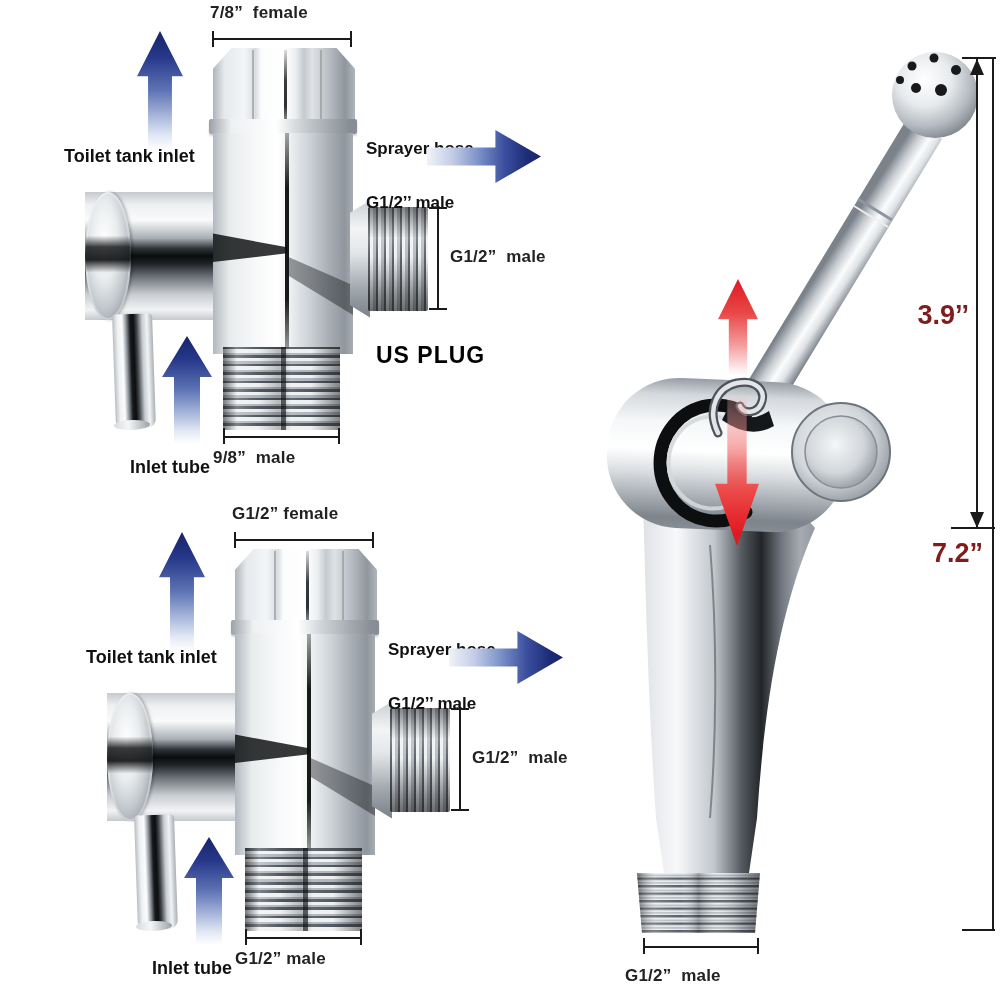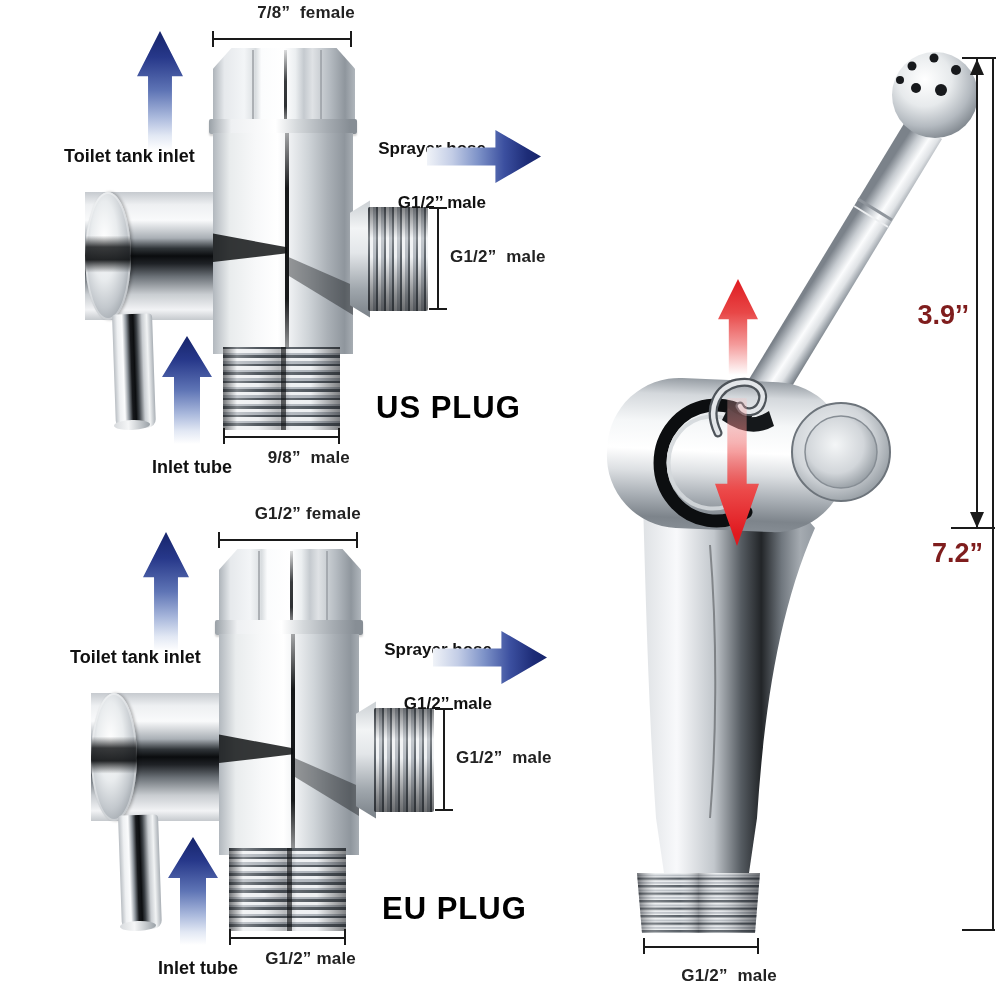--- a/index.html
+++ b/index.html
@@ -1,28 +1,28 @@
 <!DOCTYPE html>
 <html><head>
 <meta charset="utf-8">
 <style>
   html,body{margin:0;padding:0;background:#fff;}
   .canvas{position:relative;width:1000px;height:1000px;background:#ffffff;overflow:hidden;
           font-family:"Liberation Sans",sans-serif;color:#1a1a1a;}
   .abs{position:absolute;}
   .diagram{position:absolute;left:0;top:0;width:560px;height:500px;}
-  .diagram.eu{left:6px;top:501px;}
+  .diagram.eu{left:22px;top:501px;}
 
   
   .lbl{position:absolute;white-space:pre;color:#222;}
   .dimlbl{font-size:17px;font-weight:600;letter-spacing:.2px;}
   .boldlbl{font-size:18px;font-weight:700;color:#111;}
-  .pluglbl{font-size:31px;font-weight:900;color:#000;letter-spacing:1px;margin-top:48px;}
+  .pluglbl{font-size:23px;font-weight:900;color:#000;letter-spacing:1px;}
   .biglbl{font-size:27px;font-weight:700;color:#7f1d1d;}
-  .center{text-align:right;}
+  .center{text-align:left;}
 
   
   .dim-h{position:absolute;height:2px;background:#1a1a1a;}
   .dim-v{position:absolute;width:2px;background:#1a1a1a;}
   .tick-v{position:absolute;width:2px;height:16px;background:#1a1a1a;}
   .tick-h{position:absolute;width:18px;height:2px;background:#1a1a1a;}
   .ah{position:absolute;width:0;height:0;}
   .ah.up{border-left:7px solid transparent;border-right:7px solid transparent;border-bottom:16px solid #1a1a1a;}
   .ah.down{border-left:7px solid transparent;border-right:7px solid transparent;border-top:16px solid #1a1a1a;}
 
@@ -197,21 +197,20 @@
       <span style="display:block;">Sprayer hose</span>
       <span style="display:block;">G1/2’’ male</span>
     </div>
     <div class="arrow-right-blue hose-arrow"></div>
 
     <div class="dim-v right-dim-line"></div>
     <div class="tick-h right-tick-t"></div>
     <div class="tick-h right-tick-b"></div>
     <div class="lbl dimlbl right-dim-lbl">G1/2”  male</div>
 
-    <div class="lbl pluglbl plug-lbl">EU PLUG</div>
 
     <div class="dim-h bot-dim-line"></div>
     <div class="tick-v bot-tick-l"></div>
     <div class="tick-v bot-tick-r"></div>
     <div class="lbl dimlbl center bot-dim-lbl">G1/2” male</div>
 
     <div class="arrow-up-blue inlet-arrow"></div>
     <div class="lbl boldlbl center inlet-lbl">Inlet tube</div>
   </div>
 

